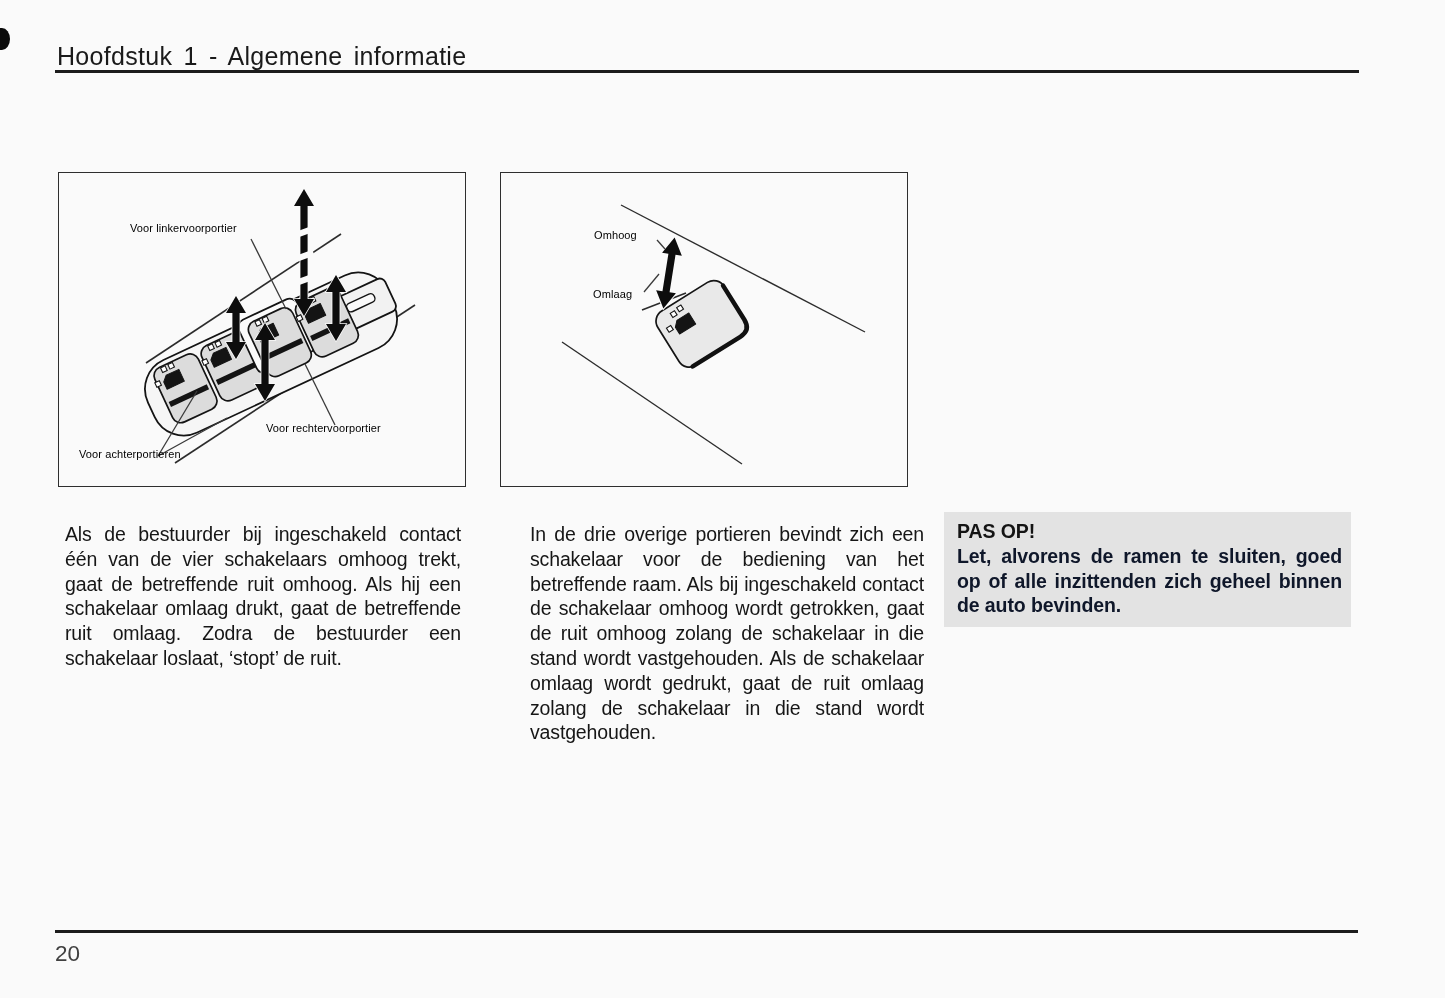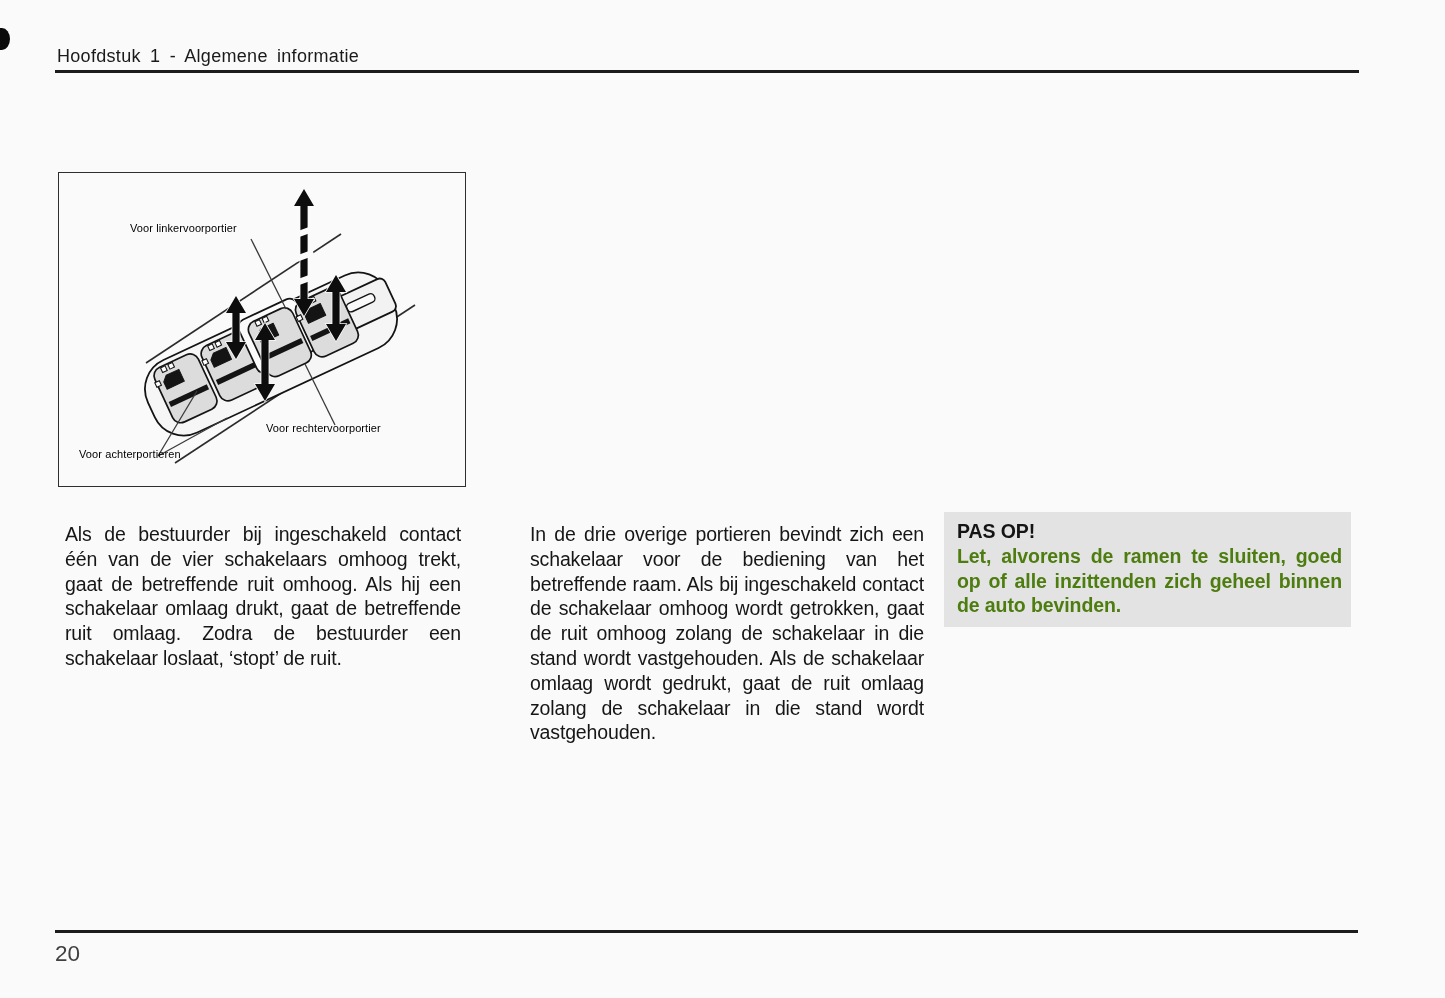--- a/index.html
+++ b/index.html
@@ -7,21 +7,21 @@
     position:relative;
     width:1445px;height:998px;
     background:#fafafa;
     font-family:"Liberation Sans", sans-serif;
     color:#1a1a1a;
     overflow:hidden;
   }
   
   .chapter-title{
     position:absolute;left:57px;top:43px;
-    font-size:18px;line-height:26px;font-weight:400;
+    font-size:25px;line-height:26px;font-weight:400;
     letter-spacing:0.3px;word-spacing:4px;white-space:nowrap;
   }
   .header-rule{
     position:absolute;left:55px;top:70px;width:1304px;height:3px;background:#1c1c1c;
   }
   
   .scan-artifact{
     position:absolute;left:-6px;top:28px;width:16px;height:22px;
     background:#0a0a0a;border-radius:0 60% 60% 0;
   }
@@ -47,21 +47,21 @@
   }
   .warning-box{
     position:absolute;left:944px;top:512px;width:407px;min-height:106px;
     background:#e3e3e3;box-sizing:border-box;padding:7px 9px 9px 13px;
   }
   .warning-title{
     font-size:19.5px;line-height:24.8px;font-weight:700;letter-spacing:-0.1px;color:#141414;
   }
   .warning-text{
     margin:0;font-size:19.5px;line-height:24.8px;font-weight:700;
-    text-align:justify;letter-spacing:-0.1px;color:#4d7c0f;
+    text-align:justify;letter-spacing:-0.1px;color:#0f172a;
   }
   
   .footer-rule{position:absolute;left:55px;top:930px;width:1303px;height:2.5px;background:#1c1c1c;}
   .page-number{position:absolute;left:55px;top:941px;font-size:22.5px;color:#404040;}
 </style>
 </head>
 <body>
 
 <div class="page">
 
@@ -135,20 +135,44 @@
       <line x1="192" y1="66" x2="227" y2="136" stroke="#3a3a3a" stroke-width="1.3"></line>
       <line x1="246" y1="191" x2="276" y2="252" stroke="#3a3a3a" stroke-width="1.3"></line>
       <line x1="99" y1="283" x2="138" y2="218" stroke="#3a3a3a" stroke-width="1.3"></line>
       <line x1="99" y1="283" x2="168" y2="245" stroke="#3a3a3a" stroke-width="1.3"></line>
     </svg>
     <div class="fig-label" style="left:71px;top:46px">Voor linkervoorportier</div>
     <div class="fig-label" style="left:207px;top:246px">Voor rechtervoorportier</div>
     <div class="fig-label" style="left:20px;top:272px">Voor achterportieren</div>
   </figure>
 
+  <figure class="figure" id="fig-right" style="margin:0">
+    <svg width="408" height="315" viewBox="0 0 408 315">
+
+      <line x1="120" y1="32" x2="364" y2="159" stroke="#2c2c2c" stroke-width="1.4"></line>
+      <line x1="61" y1="169" x2="241" y2="291" stroke="#2c2c2c" stroke-width="1.4"></line>
+      <line x1="141" y1="137" x2="185" y2="120" stroke="#2c2c2c" stroke-width="1.6"></line>
+
+      <g transform="rotate(-32 200 150)">
+        <rect x="161" y="119" width="78" height="64" rx="12" fill="#e9e9e9" stroke="#151515" stroke-width="1.7"></rect>
+        <path d="M170,182.5 H226 Q238.5,182.5 238.5,170 V130" fill="none" stroke="#111" stroke-width="4.5" stroke-linecap="round"></path>
+        <polygon points="176,148 176,140 181,135 195,135 195,148" fill="#141414" stroke="#141414" stroke-width="1" stroke-linejoin="round"></polygon>
+        <rect x="179" y="125.5" width="5" height="5" fill="#fff" stroke="#141414" stroke-width="1.1"></rect>
+        <rect x="187.5" y="124" width="5" height="5" fill="#fff" stroke="#141414" stroke-width="1.1"></rect>
+        <rect x="168" y="136" width="5" height="5" fill="#fff" stroke="#141414" stroke-width="1.1"></rect>
+      </g>
+
+      <path d="M168,64 L178,81 L171.6,81 L171.6,119 L178,119 L168,136 L158,119 L164.4,119 L164.4,81 L158,81 Z" transform="rotate(9 168 100)" fill="#0d0d0d" stroke="#fafafa" stroke-width="2" paint-order="stroke"></path>
+
+      <line x1="156" y1="67" x2="164" y2="76" stroke="#3a3a3a" stroke-width="1.3"></line>
+      <line x1="158" y1="101" x2="143" y2="119" stroke="#3a3a3a" stroke-width="1.3"></line>
+    </svg>
+    <div class="fig-label" style="left:93px;top:53px">Omhoog</div>
+    <div class="fig-label" style="left:92px;top:112px">Omlaag</div>
+  </figure>
 
   <div class="textcol" id="col-1">
     <p>Als de bestuurder bij ingeschakeld contact één van de vier schakelaars omhoog trekt, gaat de betreffende ruit omhoog. Als hij een schakelaar omlaag drukt, gaat de betreffende ruit omlaag. Zodra de bestuurder een schakelaar loslaat, ‘stopt’ de ruit.</p>
   </div>
 
   <div class="textcol" id="col-2">
     <p>In de drie overige portieren bevindt zich een schakelaar voor de bediening van het betreffende raam. Als bij ingeschakeld contact de schakelaar omhoog wordt getrokken, gaat de ruit omhoog zolang de schakelaar in die stand wordt vastgehouden. Als de schakelaar omlaag wordt gedrukt, gaat de ruit omlaag zolang de schakelaar in die stand wordt vastgehouden.</p>
   </div>
 
   <aside class="warning-box">

